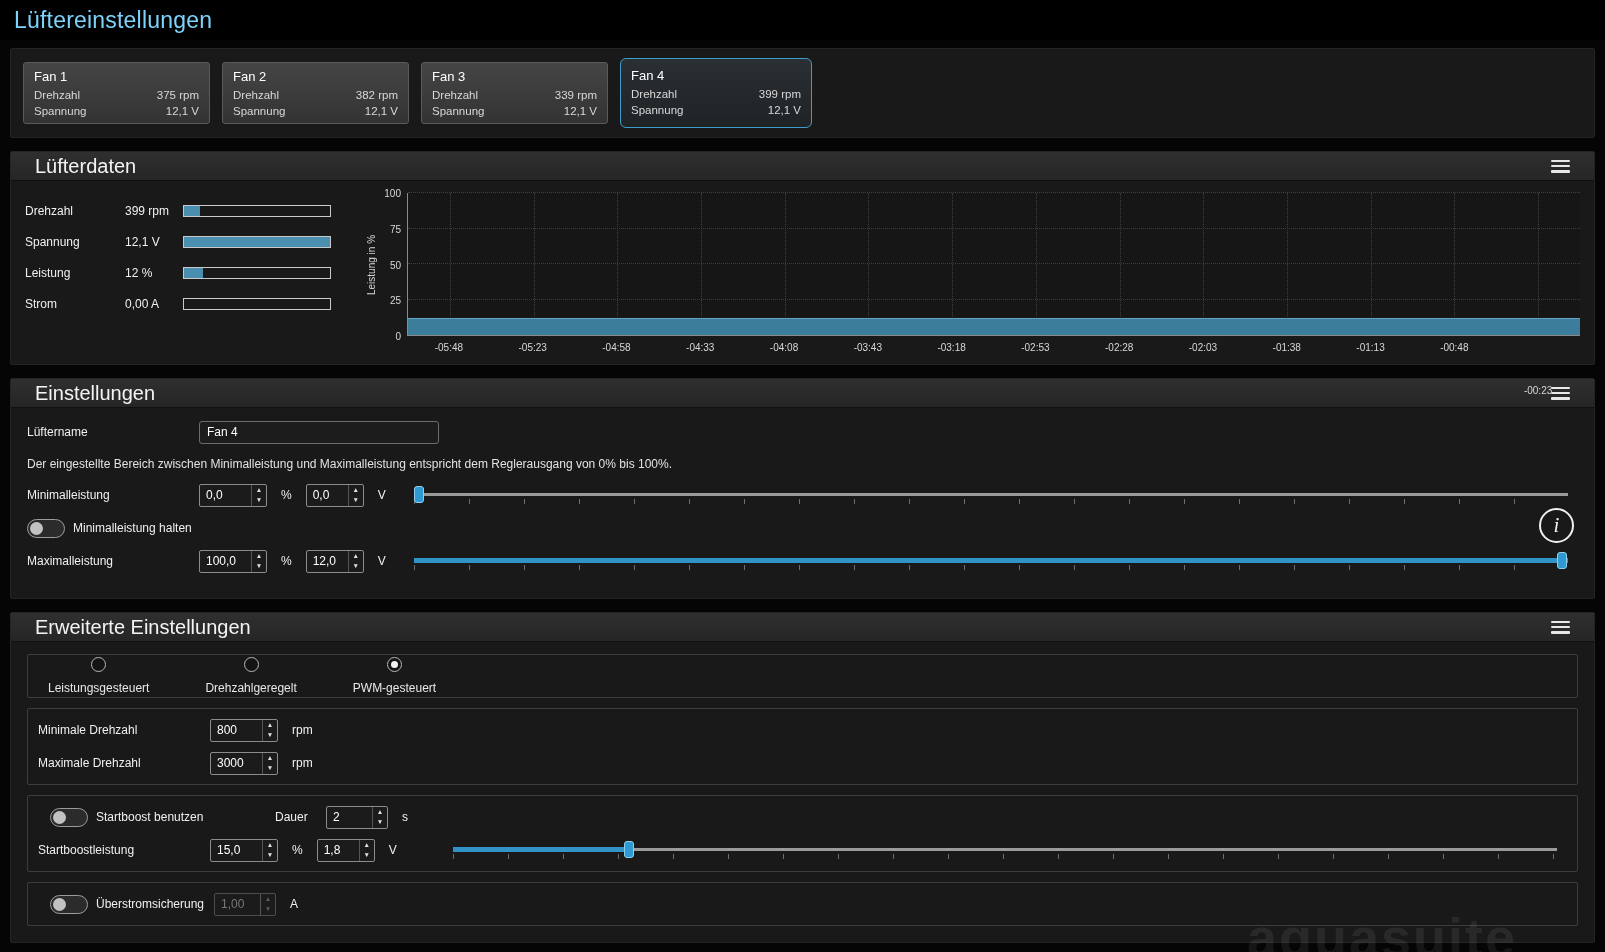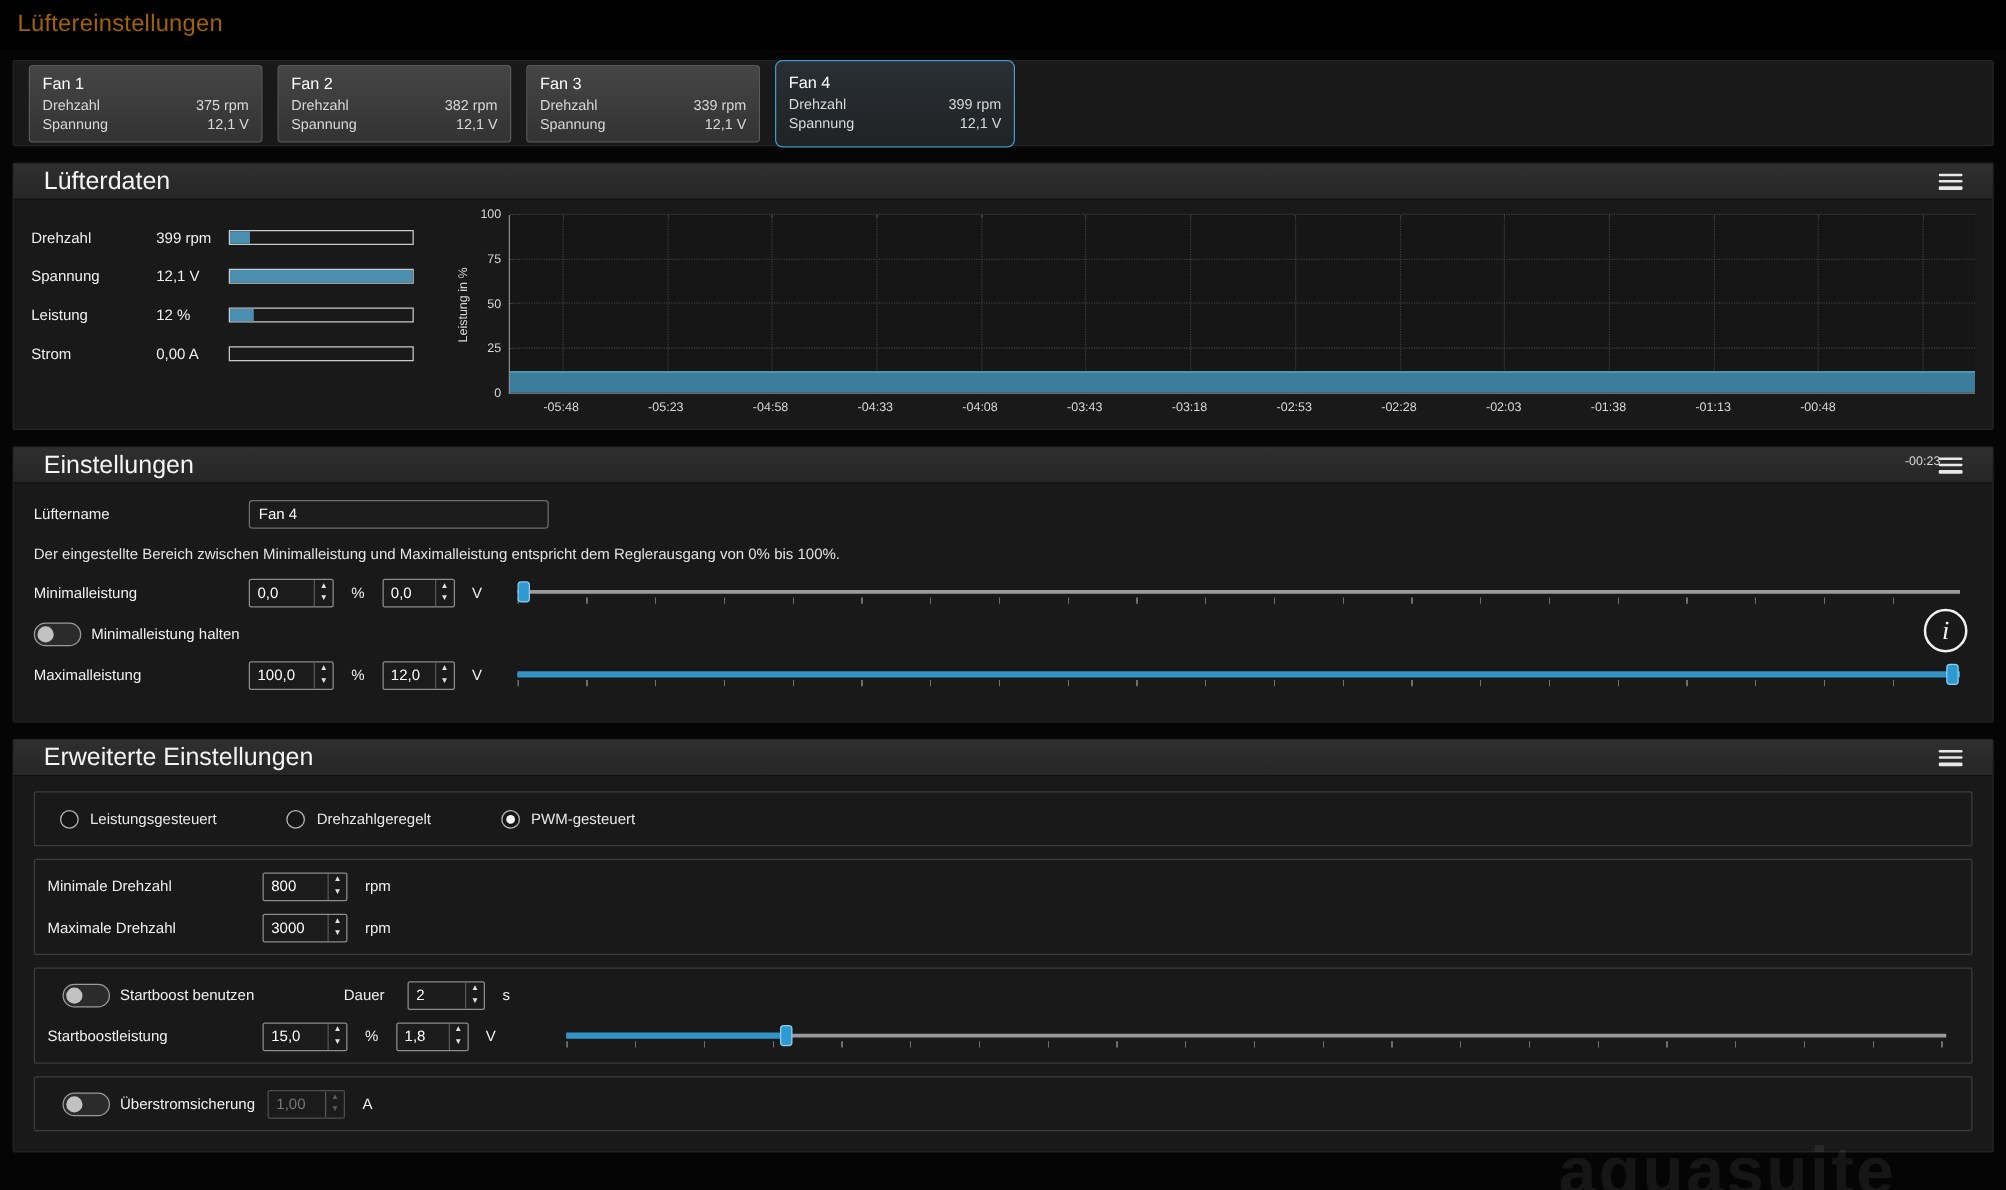--- a/index.html
+++ b/index.html
@@ -6,38 +6,38 @@
   html,body { width:1605px; height:952px; overflow:hidden; }
   body {
     background:#050505;
     font-family:"Liberation Sans", sans-serif;
     color:#e8e8e8;
     font-size:12px;
     position:relative;
   }
   .titlebar {
     height:40px; background:#000; display:flex; align-items:center;
-    padding-left:14px; font-size:19px; color:#a16207; letter-spacing:.2px;
+    padding-left:14px; font-size:23px; color:#7dd3fc; letter-spacing:.2px;
   }
   .content { padding:8px 10px 0; }
   .panel {
     background:#191919; border:1px solid #242424; border-radius:2px;
     margin-bottom:13px; overflow:visible;
   }
   .panel-header {
     height:29px; background:linear-gradient(#2f2f2f,#262626);
     display:flex; align-items:center; justify-content:space-between;
     padding:0 24px; font-size:20px; color:#f4f4f4;
     border-bottom:1px solid #101010;
   }
   .hamburger { width:19px; height:13px; display:flex; flex-direction:column; justify-content:space-between; cursor:pointer; }
   .hamburger div { height:2.5px; background:#e8e8e8; border-radius:1px; }
 
   
-  .cards-panel { display:flex; gap:12px; padding:9px 12px; height:69px; align-items:center; }
+  .cards-panel { display:flex; gap:12px; padding:9px 12px; height:90px; align-items:center; }
   .fan-card {
     width:187px; height:62px;
     background:linear-gradient(#454545,#333333);
     border:1px solid #5a5a5a; border-radius:3px;
     padding:6px 10px 5px; cursor:pointer;
   }
   .fan-card.selected {
     height:70px; width:192px;
     background:linear-gradient(#2a2f33,#1f2326);
     border:1.5px solid #3d9cc9; border-radius:6px;
@@ -96,21 +96,21 @@
   .spinner.disabled .val { color:#787878;text-align:right; }
   .spinner.disabled .sb { color:#5d5d5d; }
   .w68 { width:68px; } .w58 { width:58px; } .w62 { width:62px; }
 
   .toggle {
     width:38px; height:19px; border:1px solid #9c9c9c; border-radius:10px;
     background:#2b2b2b; position:relative; cursor:pointer; flex-shrink:0;
   }
   .toggle .knob { position:absolute; left:2px; top:2px; width:13px; height:13px; border-radius:50%; background:#c2c2c2; }
 
-  .radio { display:flex; align-items:center; gap:9px; margin-right:56px; cursor:pointer; }
+  .radio { display:flex; align-items:center; gap:9px; margin-right:56px; cursor:pointer;flex-direction:column; }
   .radio-circle { width:15px; height:15px; border-radius:50%; border:1px solid #b8b8b8; background:#141414; position:relative; flex-shrink:0; }
   .radio.checked .radio-circle::after { content:""; position:absolute; inset:3px; border-radius:50%; background:#f2f2f2; }
 
   .slider { position:relative; flex:1; height:22px; margin:0 10px 0 14px; }
   .slider .track { position:absolute; left:0; right:0; top:9px; height:3px; background:#9a9a9a; }
   .slider .fill { position:absolute; left:0; top:-1px; height:5px; background:#3193c6; }
   .slider .ticks { position:absolute; left:0; right:0; top:15px; height:5px;
     background-image:repeating-linear-gradient(to right,#6e6e6e 0,#6e6e6e 1px,transparent 1px,transparent 55px); }
   .slider .handle { position:absolute; top:2px; width:10px; height:17px; border-radius:3px; background:#2f9ad2; border:1px solid #8fd0ef; }
   .slider.sb-slider { margin-left:42px; }

